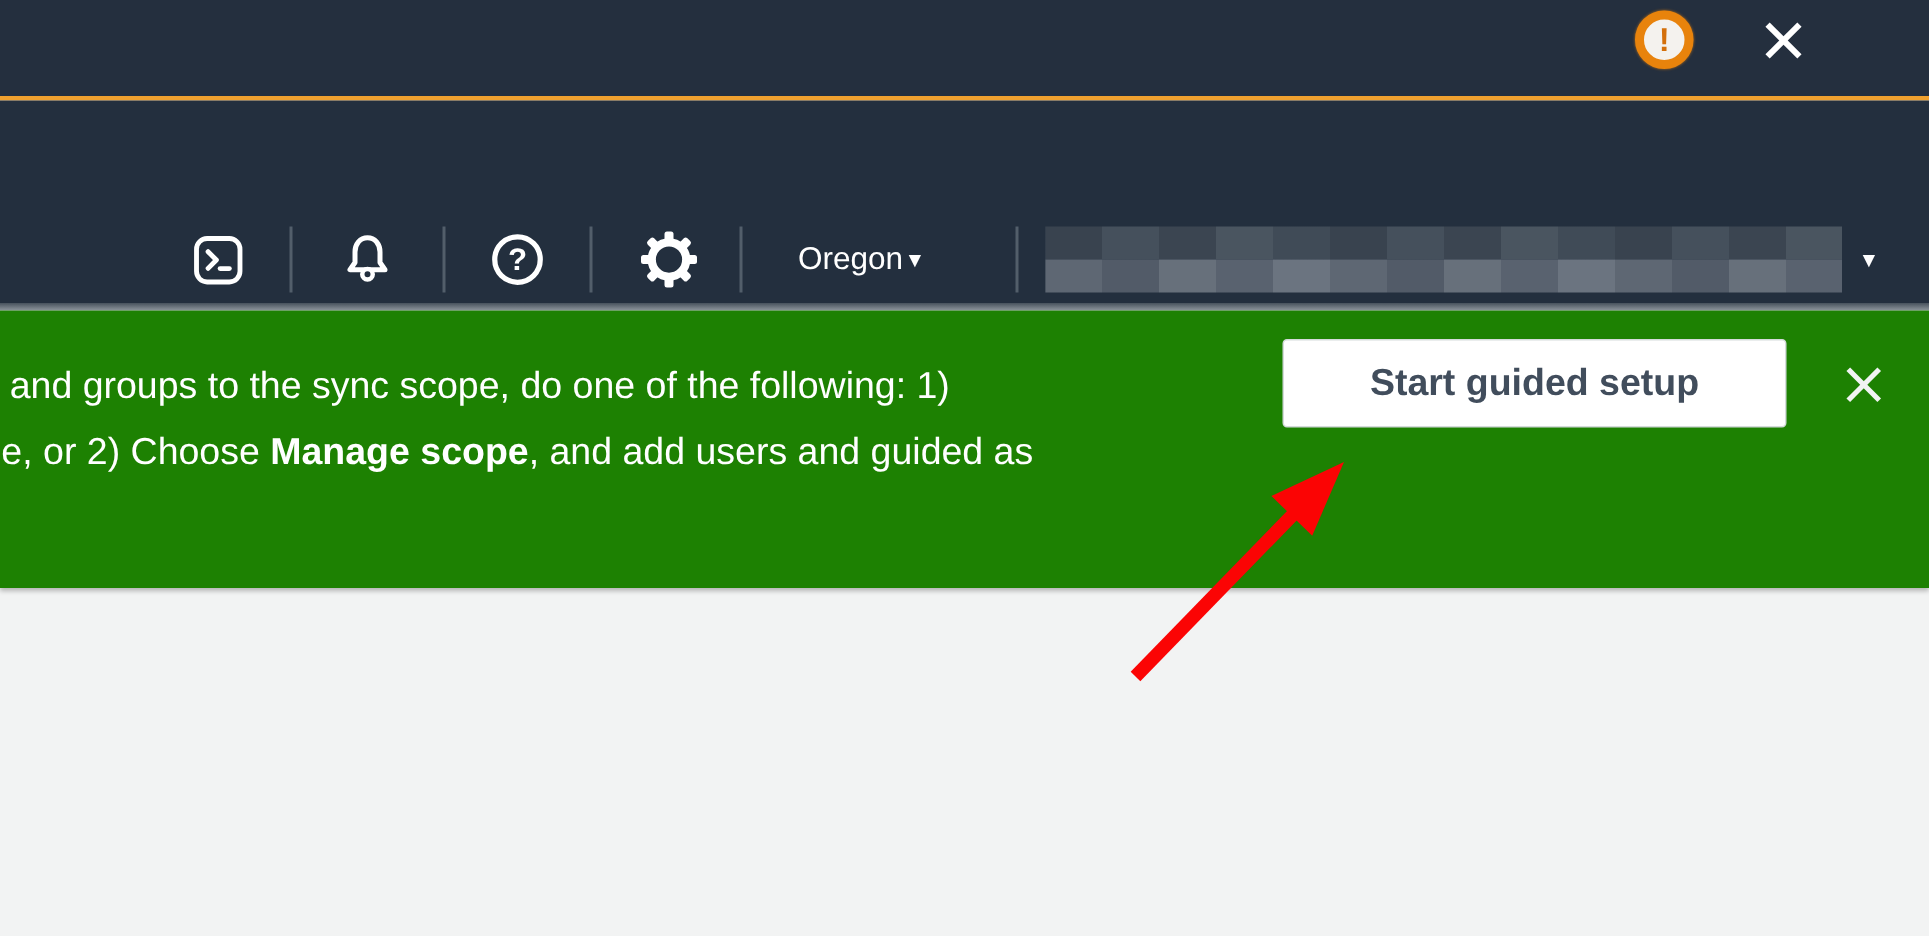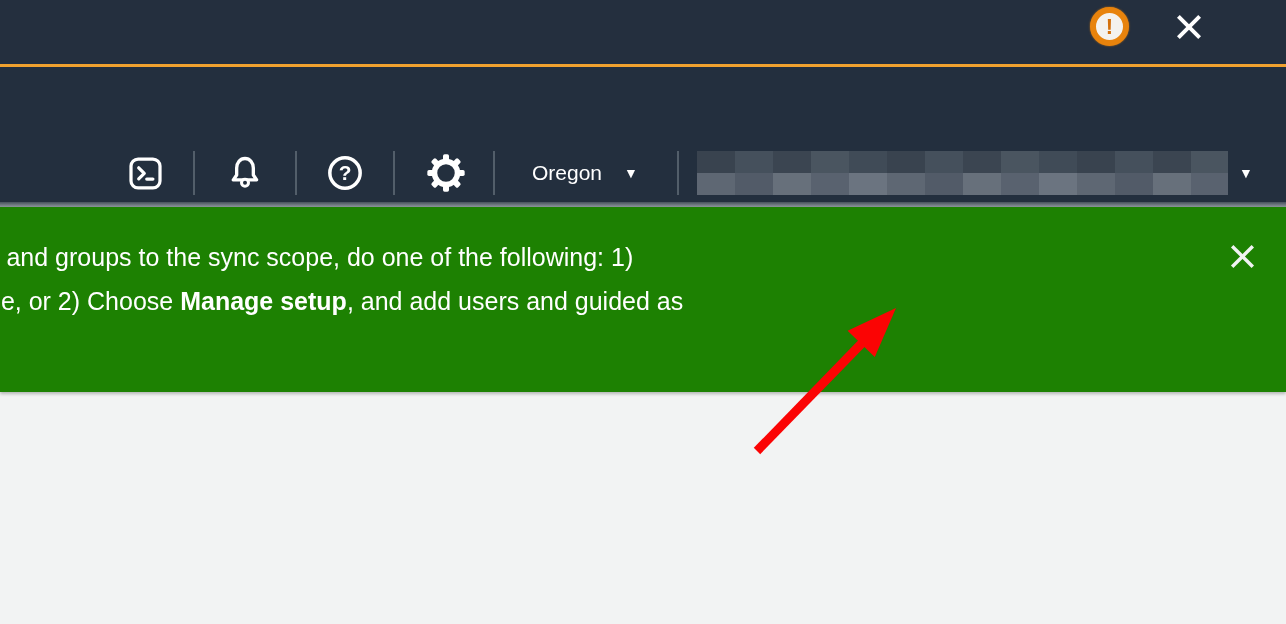--- a/index.html
+++ b/index.html
@@ -19,21 +19,21 @@
   }
   .warn-badge span{color:#D4700B;font-weight:800;font-size:22px;line-height:1;}
   .topbar-close{position:absolute;left:1172px;top:10px;cursor:pointer;}
   
   .accent{position:absolute;left:0;top:64px;width:1286px;height:3px;background:#F0A12F;}
   
   .header{position:absolute;left:0;top:67px;width:1286px;height:135px;background:#232F3E;}
   .hbtn{position:absolute;top:84px;height:44px;display:flex;align-items:center;justify-content:center;
         background:transparent;border:none;padding:0;cursor:pointer;}
   .vdiv{position:absolute;top:84px;width:2px;height:44px;background:#525E6A;}
-  .region{position:absolute;left:532px;top:84px;height:44px;display:flex;align-items:center;gap:22px;
+  .region{position:absolute;left:532px;top:84px;height:44px;display:flex;align-items:center;gap:1px;
           background:transparent;border:none;padding:0;cursor:pointer;}
   .region .lbl{color:#FFFFFF;font-size:21px;font-weight:500;}
   .caret{color:#FFFFFF;font-size:14px;line-height:1;}
   .account{position:absolute;left:697px;top:84px;height:44px;display:flex;align-items:center;gap:11px;
            background:transparent;border:none;padding:0;cursor:pointer;}
   .mosaic{width:531px;height:44px;display:block;}
   .mosaic .m-top{height:22px;
     background:repeating-linear-gradient(90deg,#39434F 0 38px,#45505C 38px 76px,#3B4551 76px 114px,#4A5560 114px 152px,#404B57 152px 190px);}
   .mosaic .m-bot{height:22px;
     background:repeating-linear-gradient(90deg,#5E6773 0 38px,#525B68 38px 76px,#67707B 76px 114px,#59626F 114px 152px,#6B7480 152px 190px);}
@@ -133,22 +133,23 @@
       </span>
       <span class="caret">▼</span>
     </button>
   </div>
 
   <div class="seam"></div>
 
   <div class="banner">
     <div class="banner-lines">
       <div>s and groups to the sync scope, do one of the following: 1)</div>
-      <div><span>pe, or 2) Choose </span><b>Manage setup</b><span>, and add users and guided as</span></div>
+      <div><span>pe, or 2) Choose </span><b>Manage scope</b><span>, and add users and guided as</span></div>
     </div>
+    <button class="setup-btn">Start guided setup</button>
   </div>
 
   <svg class="banner-close" width="33" height="33" viewBox="0 0 24 24">
     <line x1="4.5" y1="4.5" x2="19.5" y2="19.5" stroke="#F1F3F3" stroke-width="2.5"></line>
     <line x1="19.5" y1="4.5" x2="4.5" y2="19.5" stroke="#F1F3F3" stroke-width="2.5"></line>
   </svg>
 
   <svg class="arrow" width="1286" height="624" viewBox="0 0 1286 624">
     <line x1="757" y1="451" x2="864" y2="341" stroke="#FB0404" stroke-width="9"></line>
     <polygon points="896,308 874.8,357.1 847.6,330.7" fill="#FB0404"></polygon>

